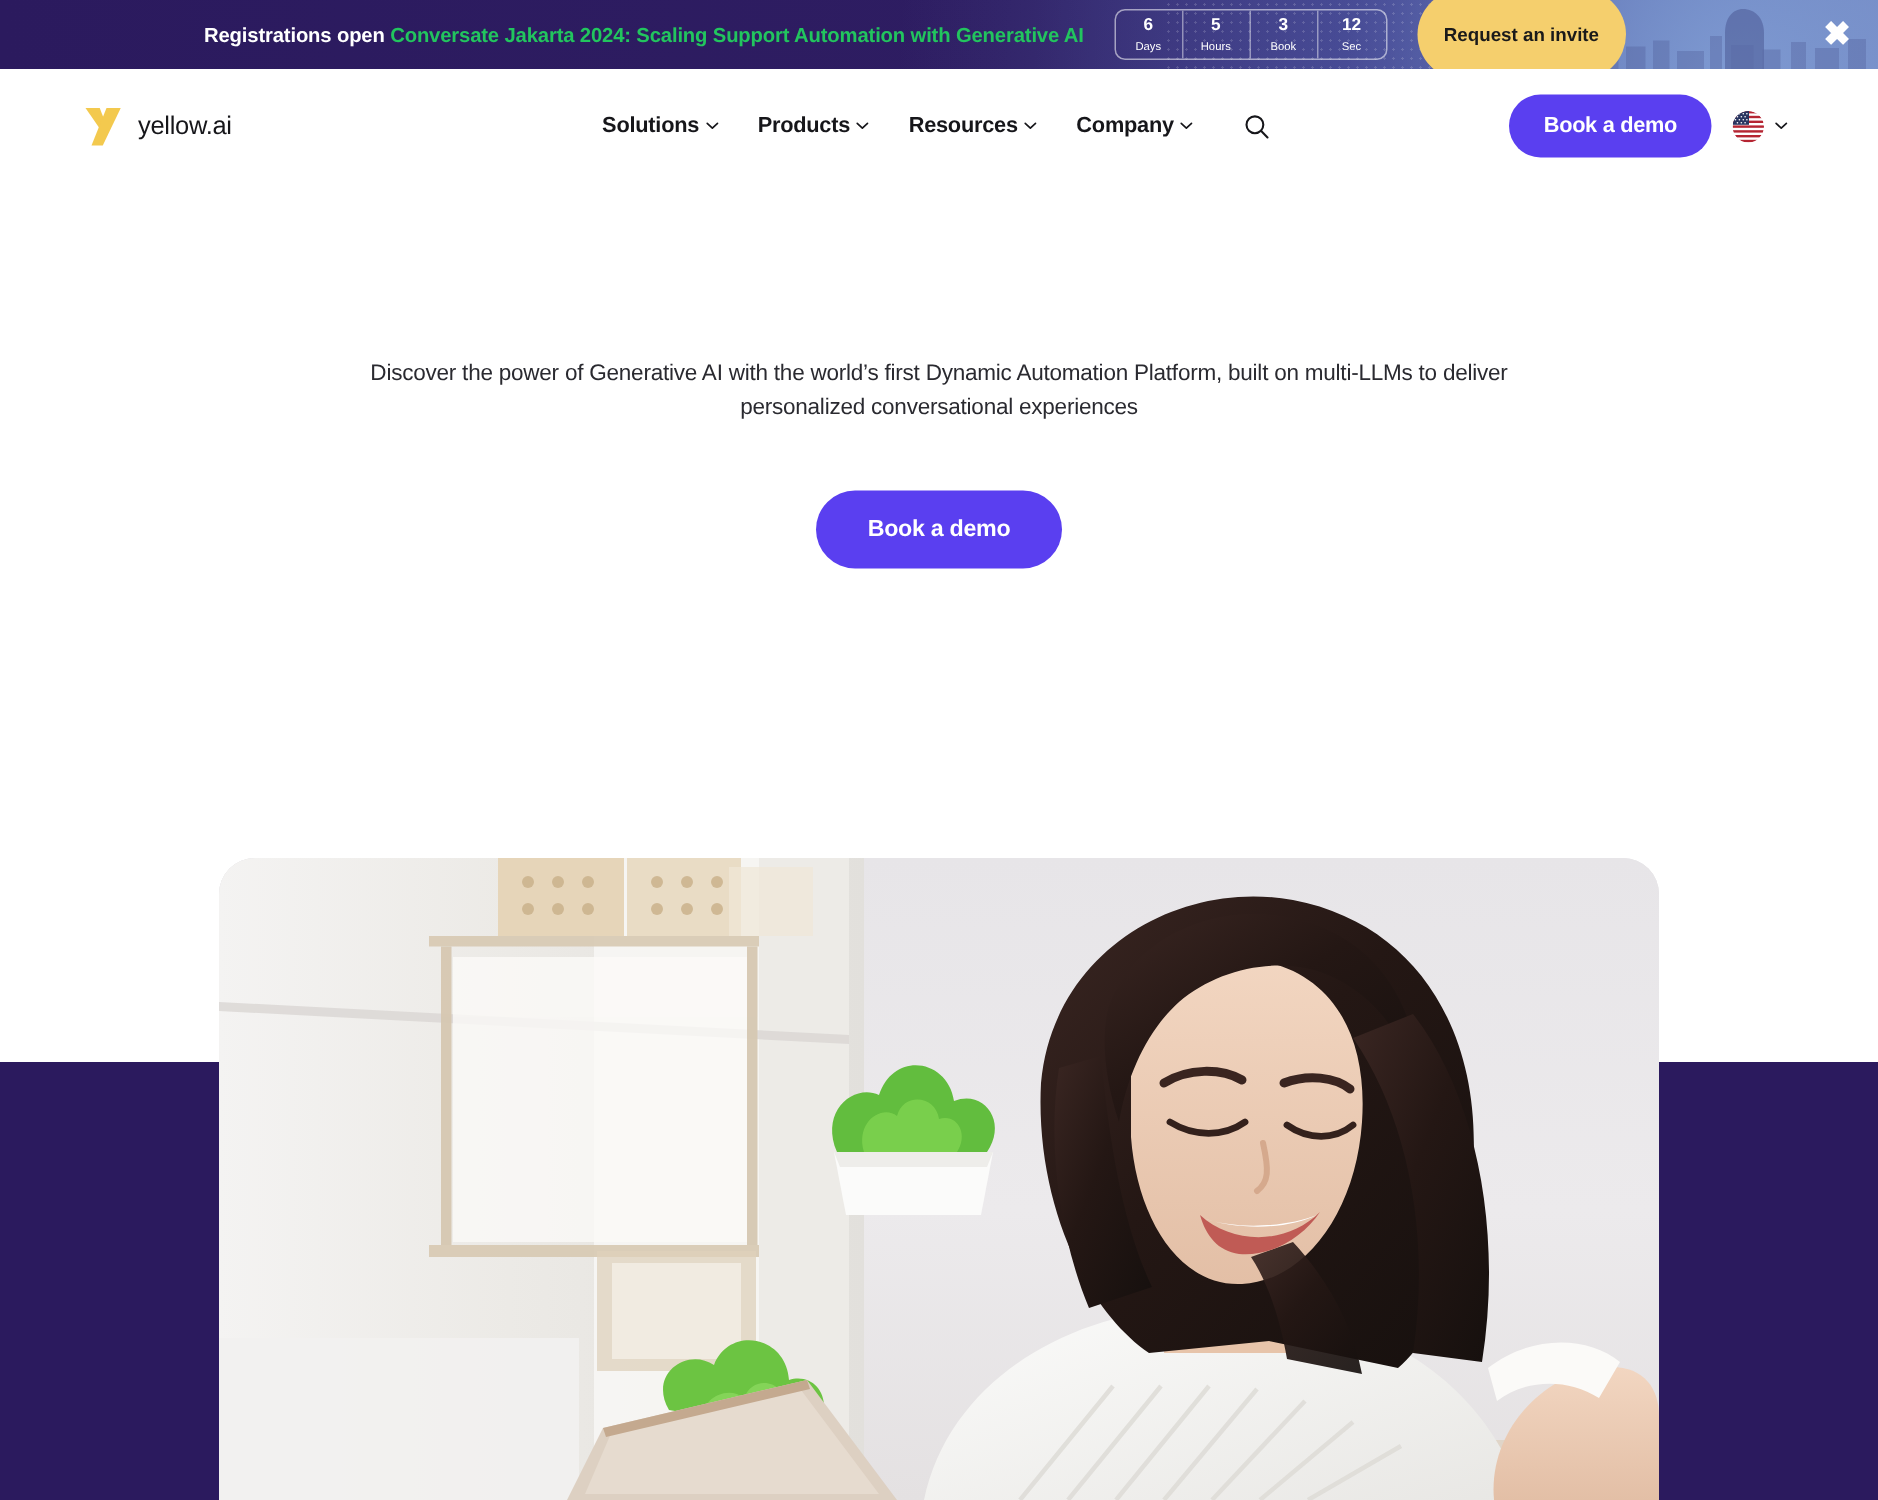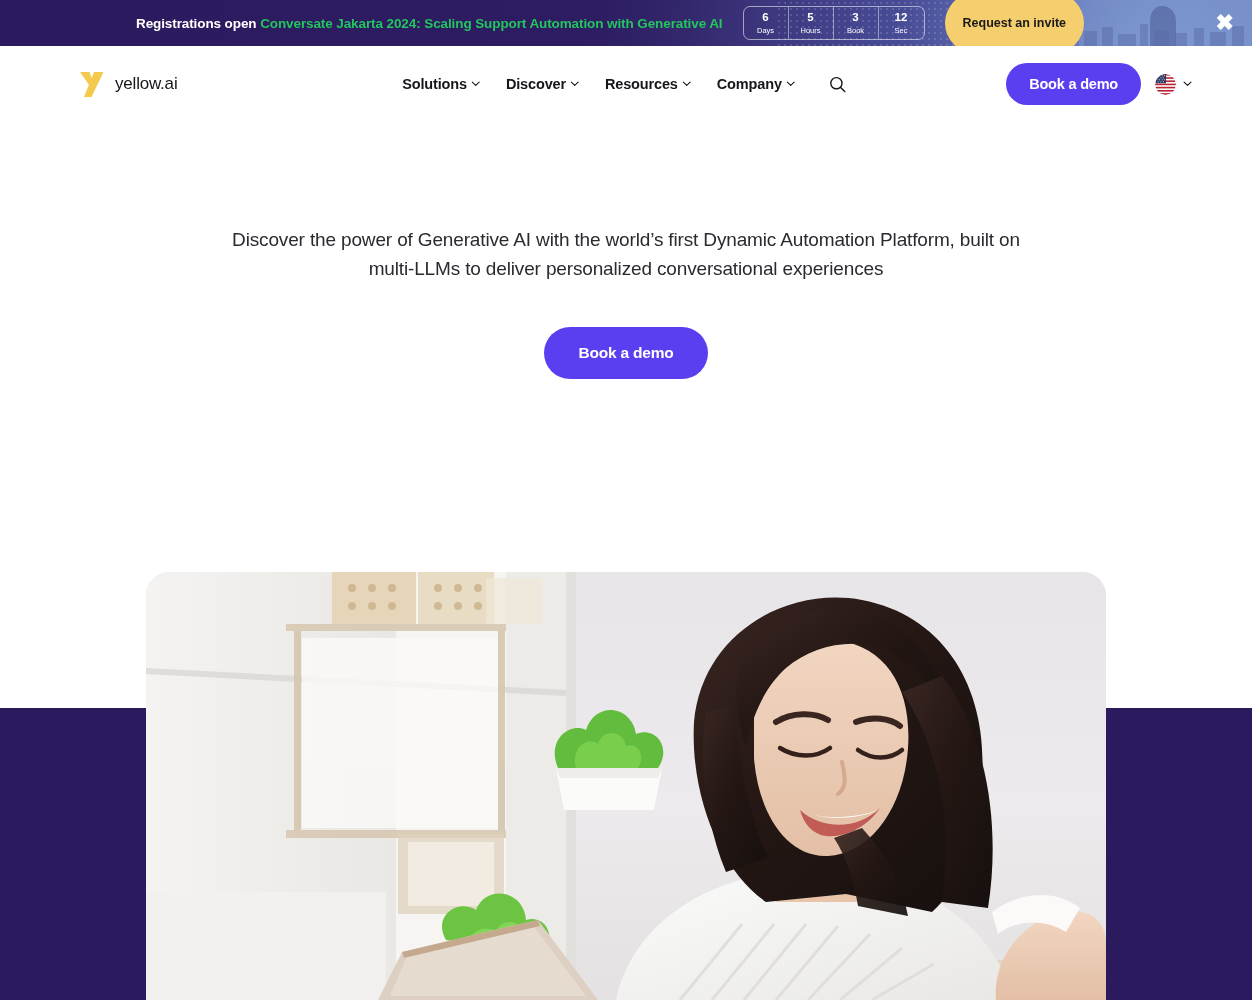--- a/index.html
+++ b/index.html
@@ -121,21 +121,21 @@
     background: none;
     border: none;
     font-family: inherit;
   }
 
   
   .header {
     height: 76px;
     display: flex;
     align-items: center;
-    padding: 0 60px 0 78px;
+    padding: 0 60px 0 55px;
     background: #ffffff;
     position: relative;
   }
   .logo {
     display: flex;
     align-items: center;
     gap: 9px;
     cursor: pointer;
     text-decoration: none;
   }
@@ -213,23 +213,23 @@
   .hero-title {
     font-size: 54px;
     line-height: 1.11;
     font-weight: 700;
     letter-spacing: -1.4px;
     color: #16161a;
     max-width: 700px;
     margin: 0 auto;
   }
   .hero-sub {
-    margin: 32px auto 0;
+    margin: 44px auto 0;
     max-width: 812px;
-    font-size: 19px;
+    font-size: 15px;
     line-height: 1.5;
     color: #2a2a30;
     letter-spacing: -0.15px;
   }
   .hero-cta-wrap { margin-top: 44px; }
   .hero-cta {
     background: #5a3ff0;
     color: #ffffff;
     border: none;
     border-radius: 999px;
@@ -335,21 +335,21 @@
   </a>
 
   <nav class="nav">
     <div class="nav-item">
       <span>Solutions</span>
       <svg class="chev" viewBox="0 0 10 7">
         <path d="M1 1.4 L5 5.2 L9 1.4" fill="none" stroke="#16161a" stroke-width="1.3" stroke-linecap="round" stroke-linejoin="round"></path>
       </svg>
     </div>
     <div class="nav-item">
-      <span>Discover</span>
+      <span>Products</span>
       <svg class="chev" viewBox="0 0 10 7">
         <path d="M1 1.4 L5 5.2 L9 1.4" fill="none" stroke="#16161a" stroke-width="1.3" stroke-linecap="round" stroke-linejoin="round"></path>
       </svg>
     </div>
     <div class="nav-item">
       <span>Resources</span>
       <svg class="chev" viewBox="0 0 10 7">
         <path d="M1 1.4 L5 5.2 L9 1.4" fill="none" stroke="#16161a" stroke-width="1.3" stroke-linecap="round" stroke-linejoin="round"></path>
       </svg>
     </div>

